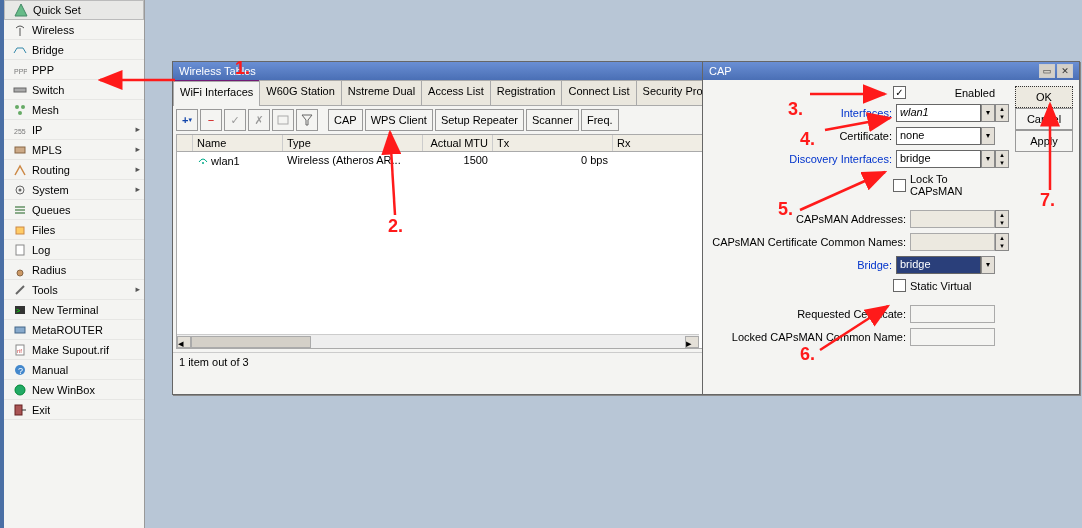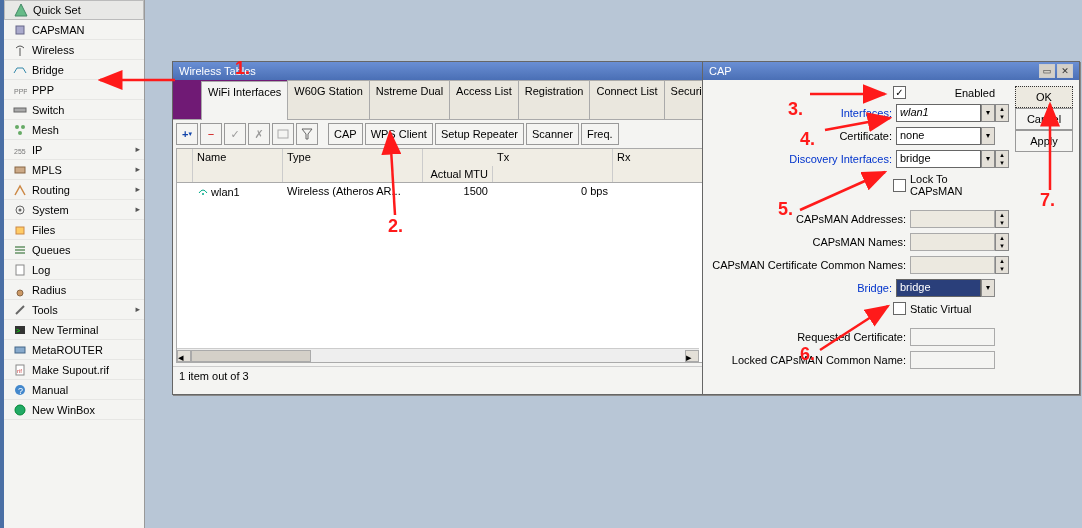--- a/index.html
+++ b/index.html
@@ -46,21 +46,21 @@
     border:1px solid #666;
     box-shadow:1px 1px 0 #888;
   }
   .win.wt { left:172px; top:61px; width:546px; height:334px; }
   .titlebar {
     background:linear-gradient(#6a8fd4,#4a6fb5);
     color:#fff; font-size:11px;
     padding:2px 6px; height:18px; display:flex; align-items:center;
     justify-content:space-between;
   }
-  .wt .tabs { display:flex; border-bottom:1px solid #aaa; background:#701a75; height:40px;padding-left:28px; }
+  .wt .tabs { display:flex; border-bottom:1px solid #aaa; background:#701a75; height:26px; }
   .tab {
     padding:4px 6px; font-size:11px;
     border:1px solid #aaa; border-bottom:none;
     margin-right:-1px; background:#eae7de; cursor:pointer;
     white-space:nowrap;
   }
   .tab.active { background:#f4f4f2; position:relative; top:1px; }
 
   .toolbar { display:flex; padding:3px; gap:2px; align-items:center; }
   .tbtn {
@@ -123,28 +123,20 @@
     <span class="icon">
         <svg width="14" height="14">
           <polygon points="1,13 7,1 13,13" fill="#6b8" stroke="#486"></polygon>
         </svg>
       </span>
     <span class="label">Quick Set</span>
   </div>
   <div class="sidebar-item">
     <span class="icon">
         <svg width="14" height="14">
-          <rect x="3" y="3" width="8" height="8" fill="#aac" stroke="#668"></rect>
-        </svg>
-      </span>
-    <span class="label">CAPsMAN</span>
-  </div>
-  <div class="sidebar-item">
-    <span class="icon">
-        <svg width="14" height="14">
           <line x1="7" y1="13" x2="7" y2="5" stroke="#555"></line>
           <path d="M3 5 Q7 1 11 5" fill="none" stroke="#555"></path>
         </svg>
       </span>
     <span class="label">Wireless</span>
   </div>
   <div class="sidebar-item">
     <span class="icon">
         <svg width="14" height="14">
           <path d="M1 10 L4 5 L10 5 L13 10" fill="none" stroke="#38a"></path>
@@ -211,38 +203,38 @@
           <circle cx="7" cy="7" r="4" fill="none" stroke="#666"></circle>
           <circle cx="7" cy="7" r="1.5" fill="#666"></circle>
         </svg>
       </span>
     <span class="label">System</span>
     <span class="caret">▸</span>
   </div>
   <div class="sidebar-item">
     <span class="icon">
         <svg width="14" height="14">
-          <rect x="3" y="4" width="8" height="7" fill="#fc6" stroke="#c84"></rect>
-        </svg>
-      </span>
-    <span class="label">Files</span>
-  </div>
-  <div class="sidebar-item">
-    <span class="icon">
-        <svg width="14" height="14">
           <rect x="2" y="3" width="10" height="2" fill="#8a8"></rect>
           <rect x="2" y="6" width="10" height="2" fill="#8a8"></rect>
           <rect x="2" y="9" width="10" height="2" fill="#8a8"></rect>
         </svg>
       </span>
     <span class="label">Queues</span>
   </div>
   <div class="sidebar-item">
     <span class="icon">
         <svg width="14" height="14">
+          <rect x="3" y="4" width="8" height="7" fill="#fc6" stroke="#c84"></rect>
+        </svg>
+      </span>
+    <span class="label">Files</span>
+  </div>
+  <div class="sidebar-item">
+    <span class="icon">
+        <svg width="14" height="14">
           <rect x="3" y="2" width="8" height="10" fill="#fff" stroke="#888"></rect>
         </svg>
       </span>
     <span class="label">Log</span>
   </div>
   <div class="sidebar-item">
     <span class="icon">
         <svg width="14" height="14">
           <circle cx="7" cy="10" r="3" fill="#c96" stroke="#864"></circle>
         </svg>
@@ -293,20 +285,29 @@
       </span>
     <span class="label">Manual</span>
   </div>
   <div class="sidebar-item">
     <span class="icon">
         <svg width="14" height="14">
           <circle cx="7" cy="7" r="5" fill="#2a6" stroke="#083"></circle>
         </svg>
       </span>
     <span class="label">New WinBox</span>
+  </div>
+  <div class="sidebar-item">
+    <span class="icon">
+        <svg width="14" height="14">
+          <rect x="2" y="2" width="7" height="10" fill="#a55" stroke="#622"></rect>
+          <path d="M9 7 L13 7" stroke="#333"></path>
+        </svg>
+      </span>
+    <span class="label">Exit</span>
   </div>
 </div>
 
 <div class="win wt">
   <div class="titlebar">
     <span>Wireless Tables</span>
   </div>
   <div class="tabs">
     <div class="tab active">WiFi Interfaces</div>
     <div class="tab">W60G Station</div>
@@ -339,21 +340,21 @@
     <div class="tbtn">WPS Client</div>
     <div class="tbtn">Setup Repeater</div>
     <div class="tbtn">Scanner</div>
     <div class="tbtn">Freq.</div>
   </div>
   <div class="grid">
     <div class="grid-head">
       <div class="gh" style="width:16px;"></div>
       <div class="gh" style="width:90px;">Name</div>
       <div class="gh" style="width:140px;">Type</div>
-      <div class="gh" style="width:70px;text-align:right;margin-top:17px;">Actual MTU</div>
+      <div class="gh" style="width:70px;text-align:right;">Actual MTU</div>
       <div class="gh" style="width:120px;">Tx</div>
       <div class="gh" style="flex:1;">Rx</div>
     </div>
     <div class="grid-row">
       <div class="gc" style="width:16px;"></div>
       <div class="gc" style="width:90px;display:flex;align-items:center;gap:2px;">
         <span><svg width="12" height="12">
               <path d="M2 8 Q6 2 10 8" fill="none" stroke="#0a8"></path>
               <circle cx="6" cy="9" r="1" fill="#0a8"></circle>
             </svg></span>
@@ -420,28 +421,20 @@
       <div style="height:8px;"></div>
       <div class="form-row">
         <span class="lbl">CAPsMAN Addresses:</span>
         <div class="ro"></div>
         <div class="spin">
             <div>▴</div>
             <div>▾</div>
           </div>
       </div>
       <div class="form-row">
-        <span class="lbl">CAPsMAN Names:</span>
-        <div class="ro"></div>
-        <div class="spin">
-            <div>▴</div>
-            <div>▾</div>
-          </div>
-      </div>
-      <div class="form-row">
         <span class="lbl">CAPsMAN Certificate Common Names:</span>
         <div class="ro"></div>
         <div class="spin">
             <div>▴</div>
             <div>▾</div>
           </div>
       </div>
       <div class="form-row">
         <span class="lbl link">Bridge:</span>
         <div class="field sel">bridge</div>

